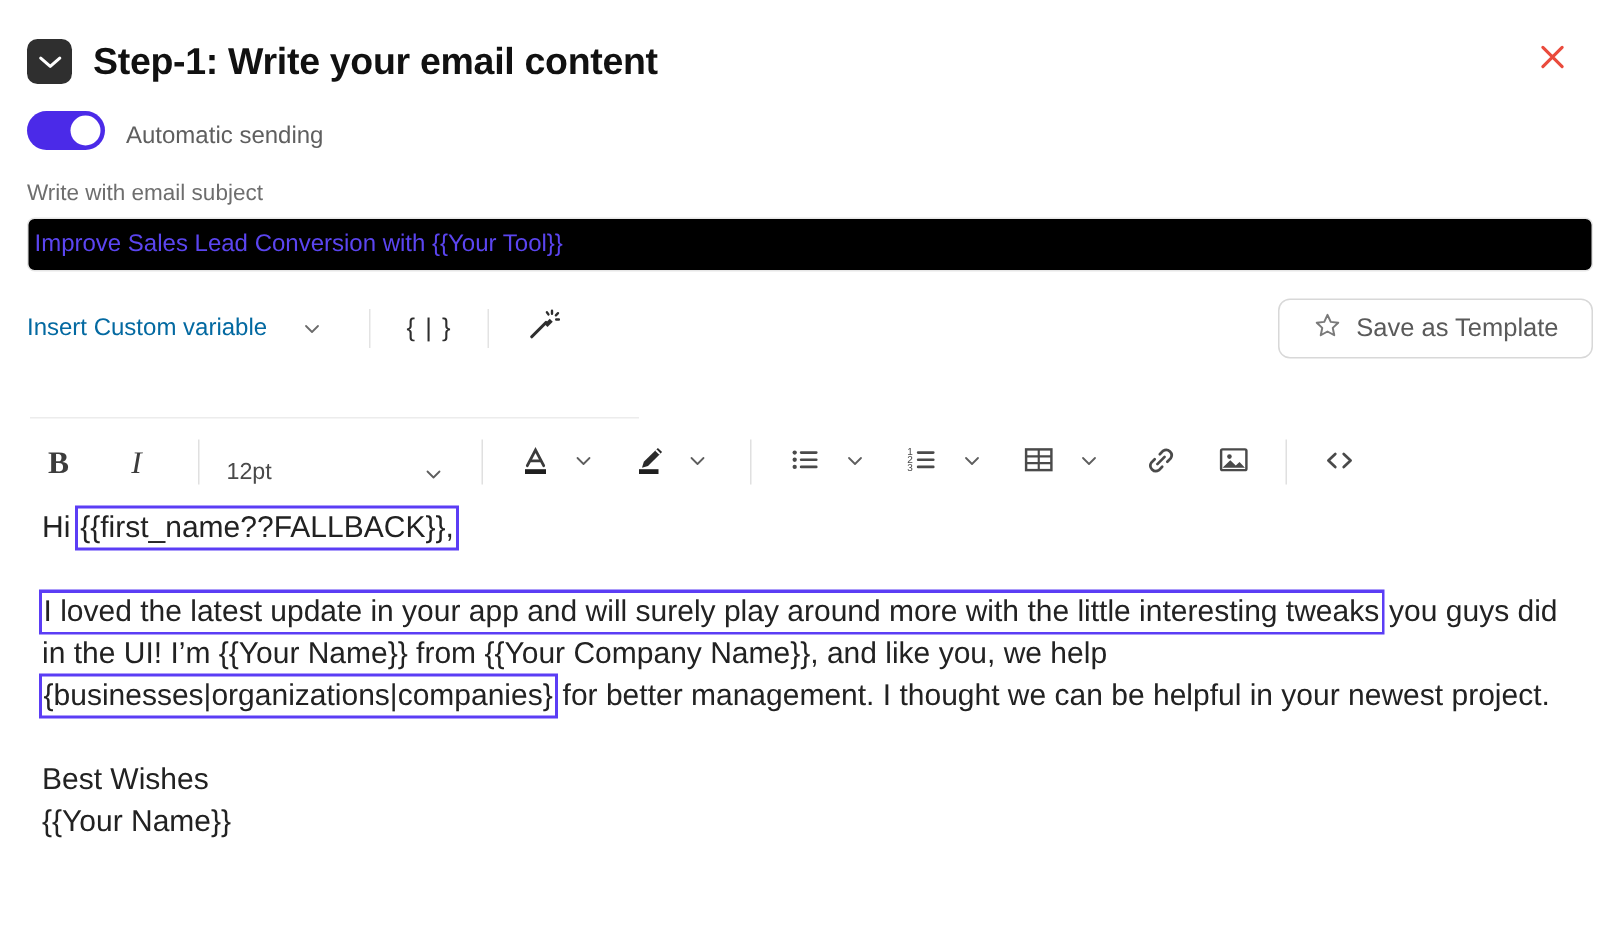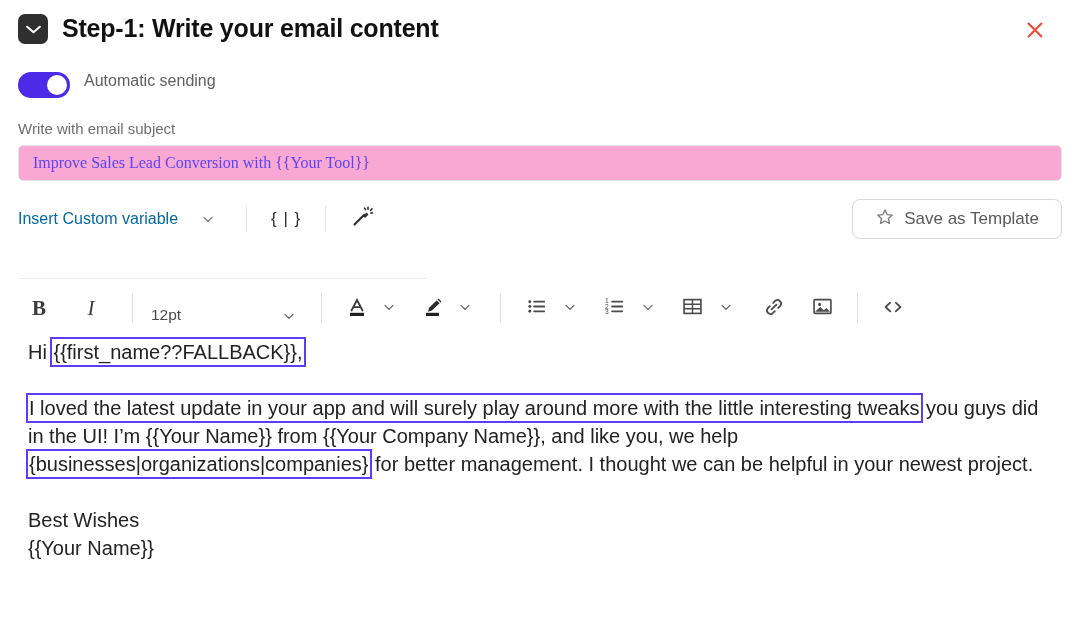--- a/index.html
+++ b/index.html
@@ -11,21 +11,21 @@
     width: 1080px; height: 621px;
     font-family: "Liberation Sans", sans-serif;
     color: #1a1a1a;
     overflow: hidden;
     position: relative;
   }
 
   
   .header {
     display: flex;
-    align-items: flex-start;
+    align-items: flex-end;
     padding: 14px 28px 0 18px;
     height: 56px;
   }
   .mail-badge {
     width: 30px; height: 30px;
     background: #2f2f2f;
     border-radius: 7px;
     display: flex; align-items: center; justify-content: center;
     flex: 0 0 auto;
     margin-right: 14px;
@@ -42,21 +42,21 @@
     margin-left: auto;
     width: 34px; height: 34px;
     display: flex; align-items: center; justify-content: center;
     cursor: pointer;
     background: none; border: none; padding: 0;
   }
 
   
   .toggle-row {
     display: flex;
-    align-items: flex-start;
+    align-items: flex-end;
     padding: 16px 12px 0 18px;
     height: 44px;
   }
   .switch {
     width: 52px; height: 26px;
     border-radius: 13px;
     background: #4b2ae8;
     position: relative;
     cursor: pointer;
     flex: 0 0 auto;
@@ -79,27 +79,27 @@
   .subject-label {
     font-size: 15px;
     color: #6e6e6e;
     margin-bottom: 8px;
   }
   .subject-input {
     width: 1044px;
     height: 36px;
     border: 1px solid #e6e6e6;
     border-radius: 5px;
-    background: #f9a8d4;
-    display: flex;
-    align-items: center;
-    padding: 0 14px;
+    background: #000000;
+    display: flex;
+    align-items: center;
+    padding: 0 4px;
     font-size: 16px;
     color: #5b45f0;
-    font-family: Liberation Serif, serif;
+    font-family: Liberation Sans, sans-serif;
     white-space: nowrap;
     overflow: hidden;
     cursor: text;
   }
 
   
   .var-toolbar {
     margin: 16px 18px 0 18px;
     height: 44px;
     display: flex;

